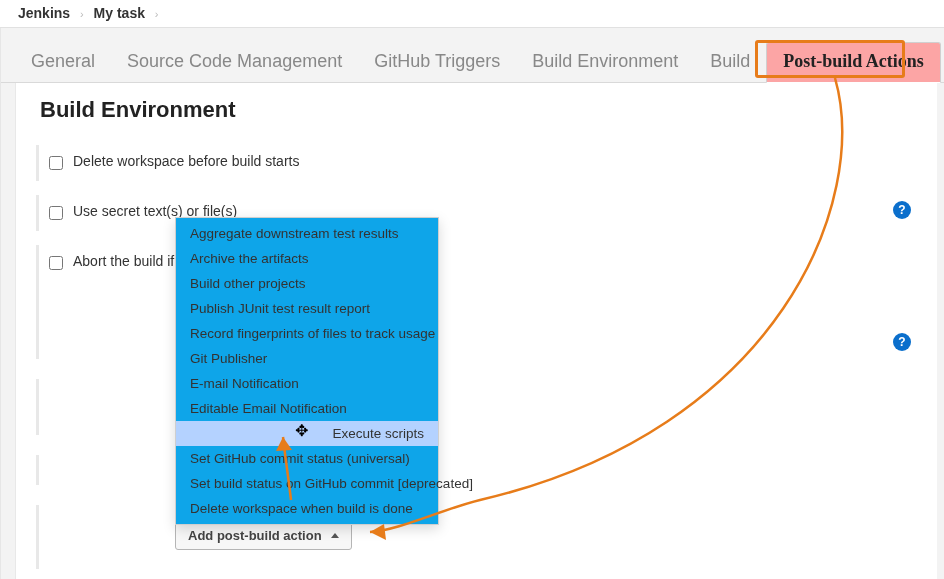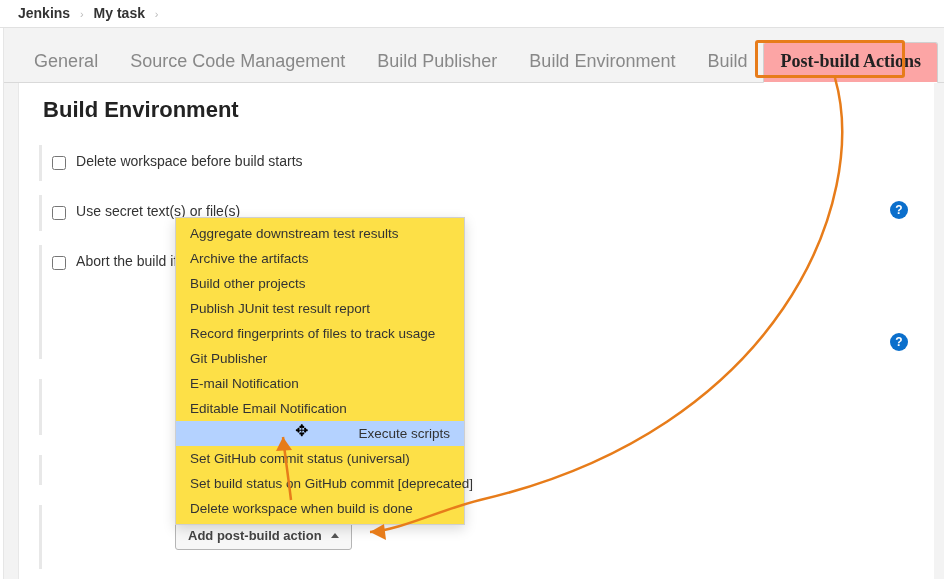--- a/index.html
+++ b/index.html
@@ -128,22 +128,22 @@
     color: #555;
     padding-left: 20px;
     margin-top: 11px;
   }
 
   
   .menu {
     position: absolute;
     left: 175px;
     top: 217px;
-    width: 290px;
-    background: #fde047;
+    width: 264px;
+    background: #0ea5e9;
     border: 1px solid #cfcfcf;
     box-shadow: 0 4px 12px rgba(0,0,0,.15);
     z-index: 10;
     padding: 3px 0;
   }
   .mi {
     padding: 5px 14px;
     font-size: 13.5px;
     color: #333;
     cursor: pointer;
@@ -207,21 +207,21 @@
 </div>
 
 <div class="wrap">
   <div class="side"></div>
 
   <div class="main">
 
     <div class="tabs">
       <div class="tab">General</div>
       <div class="tab">Source Code Management</div>
-      <div class="tab">Build Publisher</div>
+      <div class="tab">GitHub Triggers</div>
       <div class="tab">Build Environment</div>
       <div class="tab">Build</div>
       <div class="tab active">Post-build Actions</div>
     </div>
 
     <div class="card">
       <div class="sect-title">Build Environment</div>
 
       <div class="opt-block" style="margin-bottom:14px">
         <div class="opt-row">

